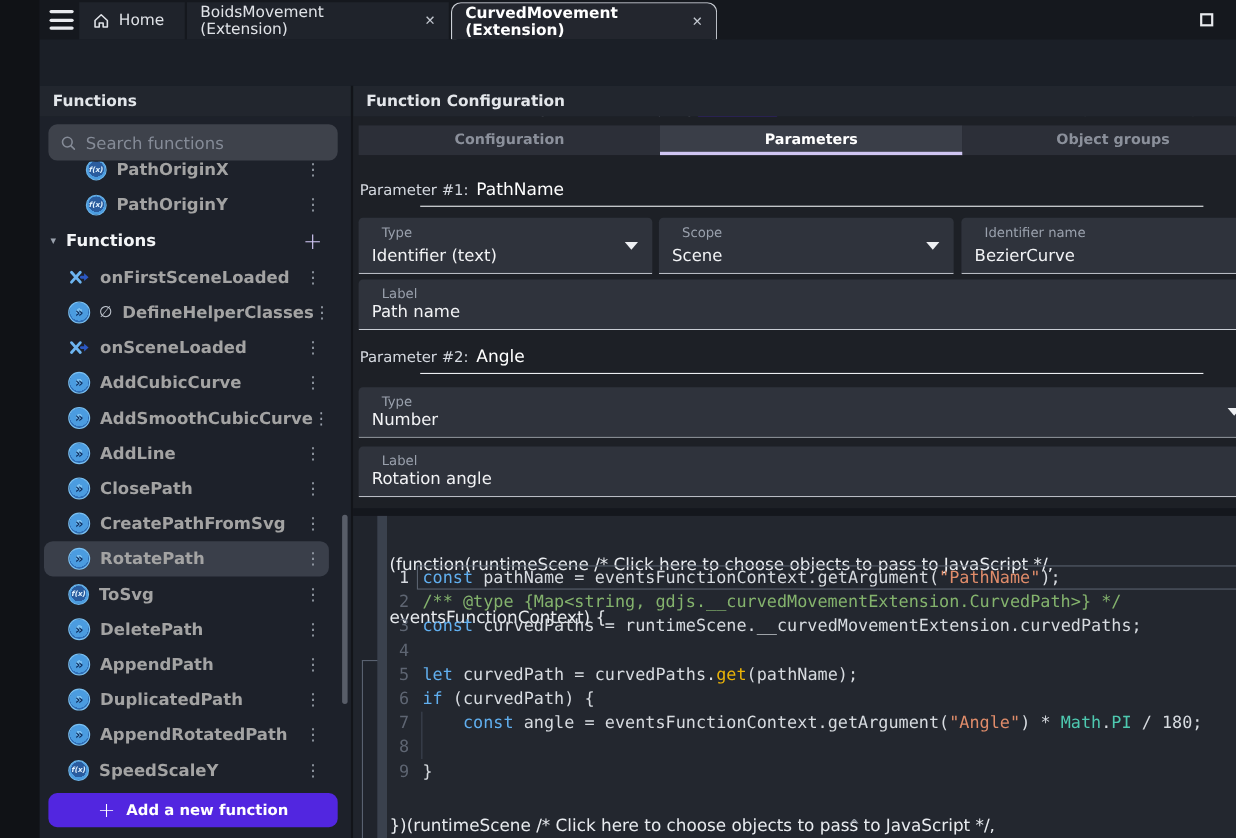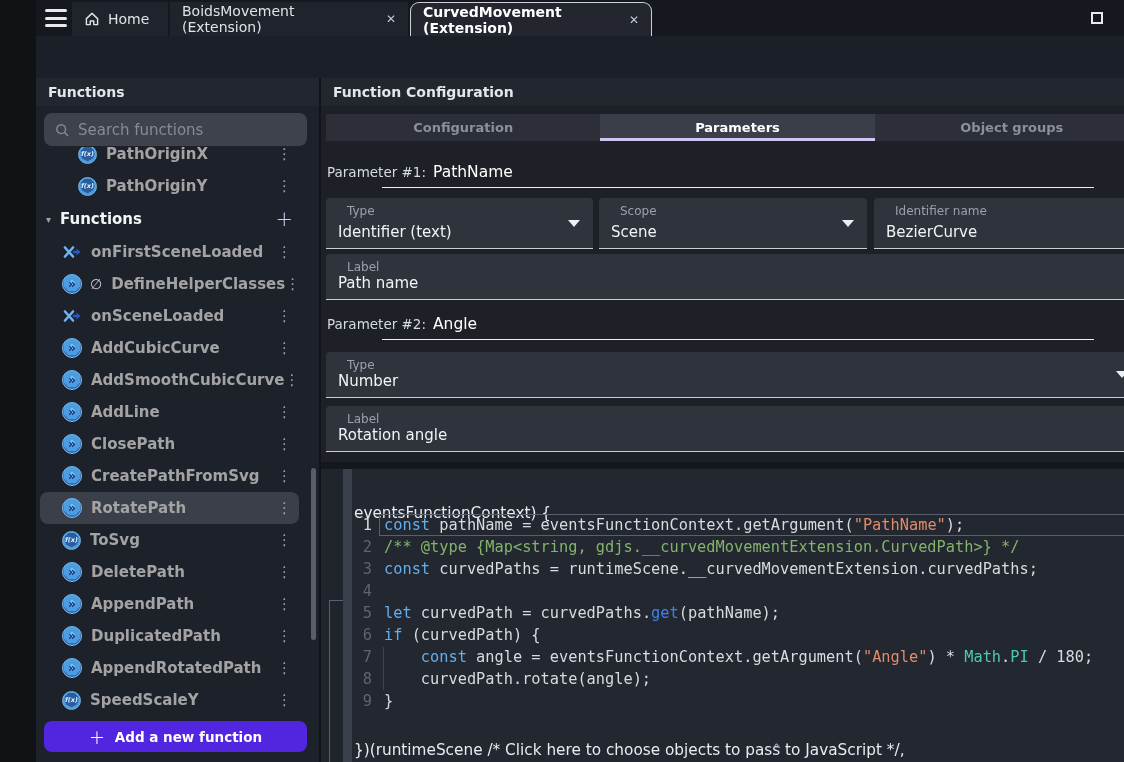--- a/index.html
+++ b/index.html
@@ -92,21 +92,21 @@
   #ev-bracket-h { position:absolute; left:8px; top:138px; width:16px; height:1px; background:#596170; }
   #ev-strip { position:absolute; left:22px; top:7px; width:9px; height:293px; background:#3a414d; cursor:grab; }
   #codeblock { position:absolute; left:31px; top:7px; width:787px; height:293px; background:#23272f; }
   .codetext { font-size:15.3px; line-height:16px; color:#e8ebef; white-space:pre; }
   #code-header { position:absolute; left:2px; top:4px; }
   #code-lines { position:absolute; left:0; top:45px; width:787px; }
   .cl { height:22px; display:flex; align-items:center; }
   .ln { width:20px; margin-right:12px; text-align:right; font-size:15.3px; color:#5e6572; font-family:"DejaVu Sans Mono","Liberation Mono",monospace; }
   .cl.current .ln { color:#d5d9df; }
   .ct { font-size:15.3px; white-space:pre; font-family:"DejaVu Sans Mono","Liberation Mono",monospace; color:#d7dbe0; }
-  .tx { color:#d7dbe0; } .kw { color:#61afef; } .str { color:#e08c6a; } .cm { color:#84b36d; } .fn { color:#3b82f6;text-align:center; } .cls { color:#4ec9b0; }
+  .tx { color:#d7dbe0; } .kw { color:#61afef; } .str { color:#e08c6a; } .cm { color:#84b36d; } .fn { color:#eab308;text-align:center; } .cls { color:#4ec9b0; }
   #current-line-box { position:absolute; left:27px; top:45px; width:758px; height:22px; border:1px solid #59616e; pointer-events:none; }
   #indent-guide { position:absolute; left:31px; top:178px; width:1px; height:43px; background:#3e4552; }
   #code-footer { position:absolute; left:2px; top:241px; }
   #collapse-caret { position:absolute; left:420px; top:272px; color:#959ca6; font-size:15px; cursor:pointer; font-family:"DejaVu Sans Mono",monospace; }
   #code-scroll-track { position:absolute; left:818px; top:7px; width:14px; height:293px; background:#2c313c; }
   #code-scroll-thumb { position:absolute; left:820px; top:12px; width:10px; height:237px; background:#7d828b; border-radius:5px; cursor:pointer; }
 </style>
 </head>
 <body>
 
@@ -414,20 +414,21 @@
   </div>
 
   <div id="events" class="abs">
     <div id="ev-band"></div>
     <div id="ev-bracket-v"></div>
     <div id="ev-bracket-h"></div>
     <div id="ev-strip"></div>
 
     <div id="codeblock">
       <div id="code-header" class="codetext">
+        <div>(function(runtimeScene /* Click here to choose objects to pass to JavaScript */,</div>
         <div>eventsFunctionContext) {</div>
       </div>
 
       <div id="code-lines">
           <div class="cl current">
             <span class="ln">1</span>
             <span class="ct"><span class="kw">const</span><span class="tx"> pathName = eventsFunctionContext.getArgument(</span><span class="str">"PathName"</span><span class="tx">);</span></span>
           </div>
           <div class="cl">
             <span class="ln">2</span>
@@ -448,21 +449,20 @@
           <div class="cl">
             <span class="ln">6</span>
             <span class="ct"><span class="kw">if</span><span class="tx"> (curvedPath) {</span></span>
           </div>
           <div class="cl">
             <span class="ln">7</span>
             <span class="ct"><span class="tx">    </span><span class="kw">const</span><span class="tx"> angle = eventsFunctionContext.getArgument(</span><span class="str">"Angle"</span><span class="tx">) * </span><span class="cls">Math</span><span class="tx">.</span><span class="cls">PI</span><span class="tx"> / 180;</span></span>
           </div>
           <div class="cl">
             <span class="ln">8</span>
-            <span class="ct"><span class="tx">    curvedPath.rotate(angle);</span></span>
           </div>
           <div class="cl">
             <span class="ln">9</span>
             <span class="ct"><span class="tx">}</span></span>
           </div>
         </div>
       <div id="current-line-box"></div>
       <div id="indent-guide"></div>
 
       <div id="code-footer" class="codetext">

